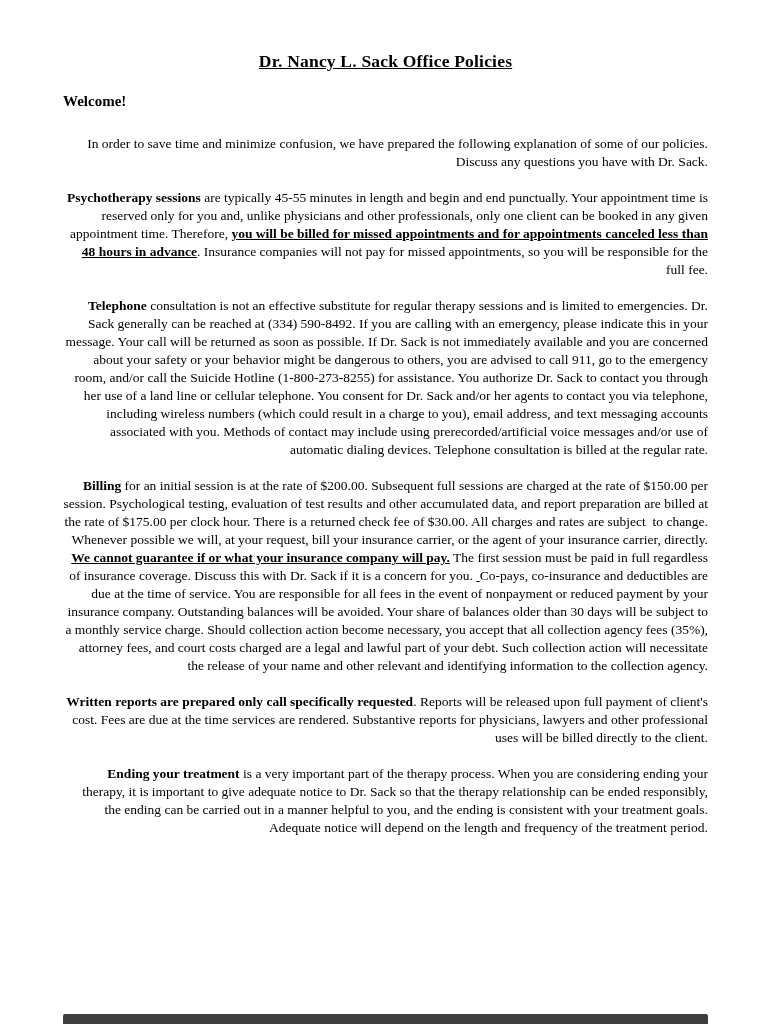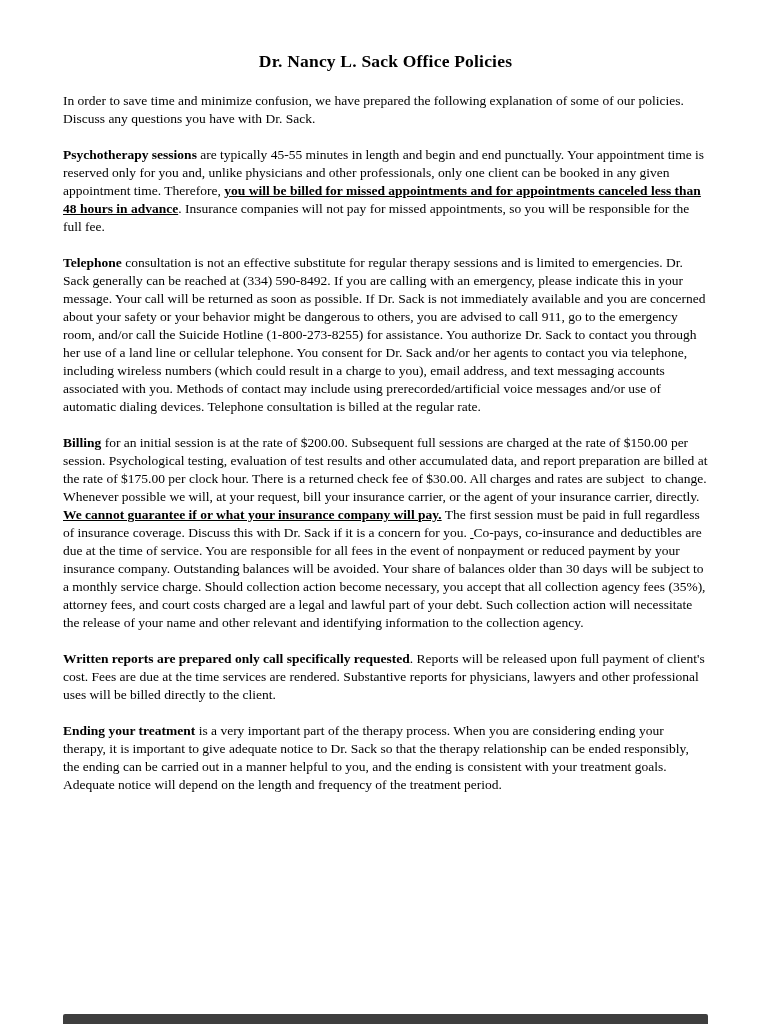--- a/index.html
+++ b/index.html
@@ -16,51 +16,53 @@
   .page {
     padding: 50px 62px 0 63px;
   }
   h1.doc-title {
     font-size: 17.5px;
     line-height: 22px;
     font-weight: bold;
     text-align: center;
     margin: 0 0 20px 0;
     letter-spacing: 0.2px;
+    text-decoration: underline;
   }
   h2.welcome {
     font-size: 15px;
     line-height: 19px;
     font-weight: bold;
     margin: 0 0 24px 0;
   }
   .doc-body { max-width: 645px; }
   .doc-body p {
     font-size: 13.5px;
     line-height: 18px;
     margin: 0 0 18px 0;
-    text-align: left;
+    text-align: right;
   }
   .doc-body span.b { font-weight: bold; font-family: Liberation Serif, serif; }
   .doc-body span.u { text-decoration: underline; }
   .bottom-bar {
     position: absolute;
     left: 63px;
     width: 645px;
     height: 10px;
     bottom: 0;
     background: #3e3e3e;
     border-radius: 2px 2px 0 0;
   }
 </style>
 </head>
 <body>
 
 <div class="page">
   <h1 class="doc-title">Dr. Nancy L. Sack Office Policies</h1>
+  <h2 class="welcome">Welcome!</h2>
   <div class="doc-body">
       <p><span>In order to save time and minimize confusion, we have prepared the following explanation of some of our policies. Discuss any questions you have with Dr. Sack.</span></p>
       <p><span class="b">Psychotherapy sessions</span><span> are typically 45-55 minutes in length and begin and end punctually. Your appointment time is reserved only for you and, unlike physicians and other professionals, only one client can be booked in any given appointment time. Therefore, </span><span class="b u">you will be billed for missed appointments and for appointments canceled less than 48 hours in advance</span><span>. Insurance companies will not pay for missed appointments, so you will be responsible for the full fee.</span></p>
       <p><span class="b">Telephone</span><span> consultation is not an effective substitute for regular therapy sessions and is limited to emergencies. Dr. Sack generally can be reached at (334) 590-8492. If you are calling with an emergency, please indicate this in your message. Your call will be returned as soon as possible. If Dr. Sack is not immediately available and you are concerned about your safety or your behavior might be dangerous to others, you are advised to call 911, go to the emergency room, and/or call the Suicide Hotline (1-800-273-8255) for assistance. You authorize Dr. Sack to contact you through her use of a land line or cellular telephone. You consent for Dr. Sack and/or her agents to contact you via telephone, including wireless numbers (which could result in a charge to you), email address, and text messaging accounts associated with you. Methods of contact may include using prerecorded/artificial voice messages and/or use of automatic dialing devices. Telephone consultation is billed at the regular rate.</span></p>
       <p><span class="b">Billing</span><span> for an initial session is at the rate of $200.00. Subsequent full sessions are charged at the rate of $150.00 per session. Psychological testing, evaluation of test results and other accumulated data, and report preparation are billed at the rate of $175.00 per clock hour. There is a returned check fee of $30.00. All charges and rates are subject&nbsp; to change. Whenever possible we will, at your request, bill your insurance carrier, or the agent of your insurance carrier, directly. </span><span class="b u">We cannot guarantee if or what your insurance company will pay.</span><span> The first session must be paid in full regardless of insurance coverage. Discuss this with Dr. Sack if it is a concern for you. </span><span class="u">&nbsp;</span><span>Co-pays, co-insurance and deductibles are due at the time of service. You are responsible for all fees in the event of nonpayment or reduced payment by your insurance company. Outstanding balances will be avoided. Your share of balances older than 30 days will be subject to a monthly service charge. Should collection action become necessary, you accept that all collection agency fees (35%), attorney fees, and court costs charged are a legal and lawful part of your debt. Such collection action will necessitate the release of your name and other relevant and identifying information to the collection agency.</span></p>
       <p><span class="b">Written reports are prepared only call specifically requested</span><span>. Reports will be released upon full payment of client's cost. Fees are due at the time services are rendered. Substantive reports for physicians, lawyers and other professional uses will be billed directly to the client.</span></p>
       <p><span class="b">Ending your treatment</span><span> is a very important part of the therapy process. When you are considering ending your therapy, it is important to give adequate notice to Dr. Sack so that the therapy relationship can be ended responsibly, the ending can be carried out in a manner helpful to you, and the ending is consistent with your treatment goals. Adequate notice will depend on the length and frequency of the treatment period.</span></p>
     </div>
 </div>
 

